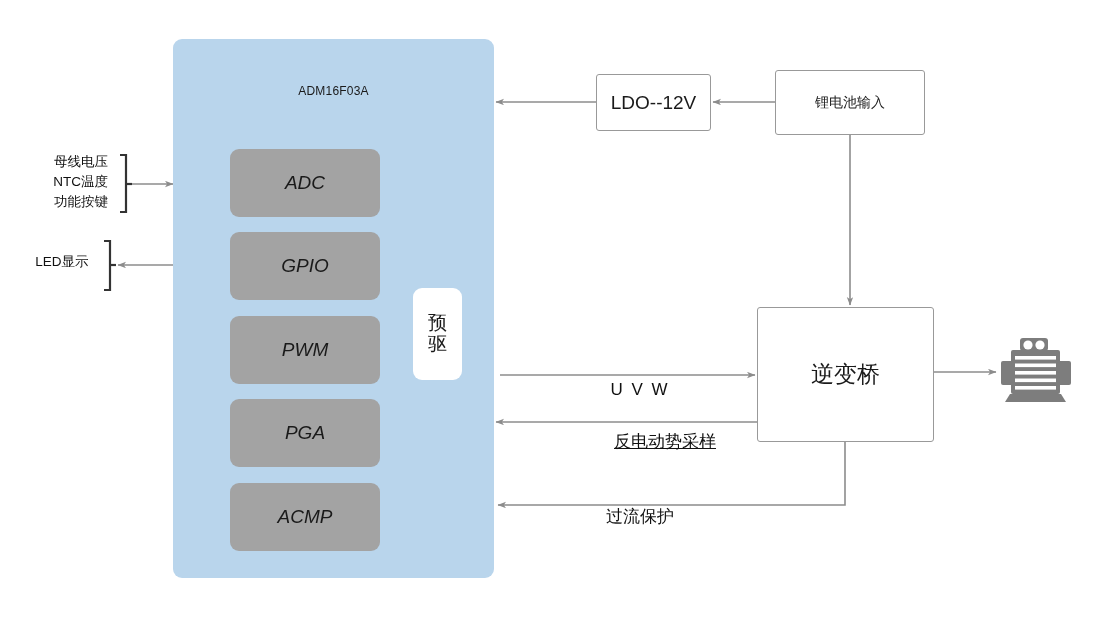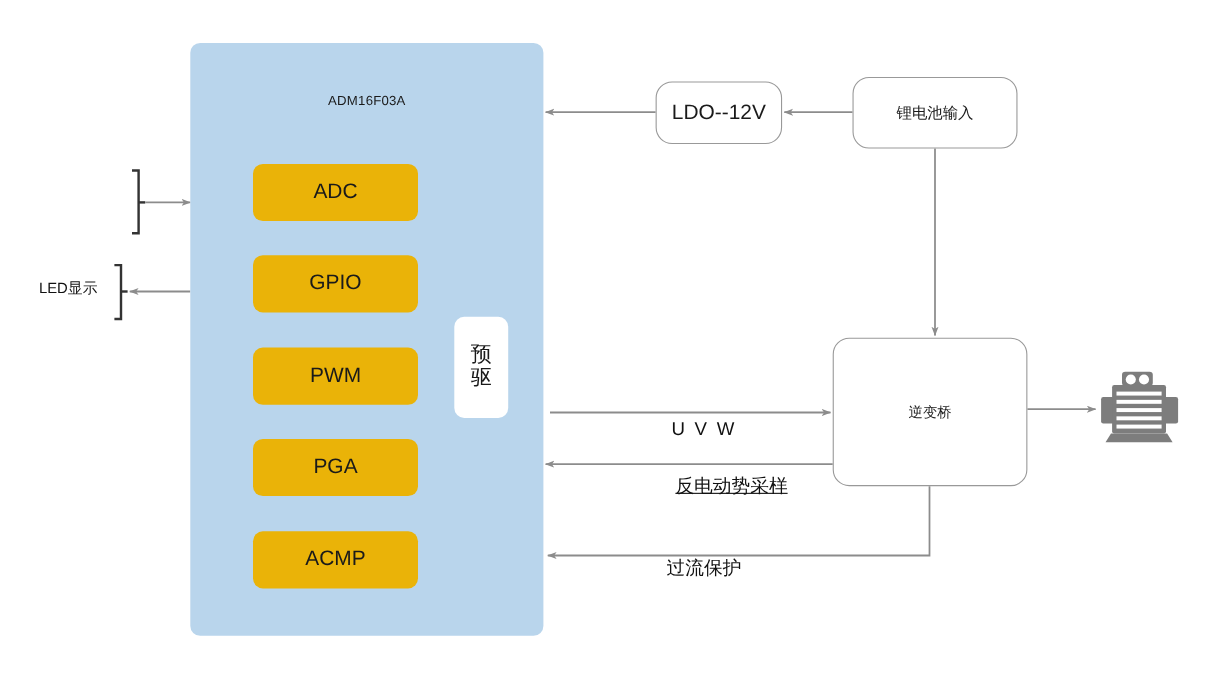--- a/index.html
+++ b/index.html
@@ -51,25 +51,26 @@
     text-align: center;
     font-size: 12px;
     color: #1a1a1a;
     letter-spacing: 0.2px;
   }
 
   
   .periph {
     left: 230px;
     width: 150px;
-    height: 52px;
-    background: #eab308;
+    height: 68px;
+    background: #a3a3a3;
     border-radius: 9px;
     font-size: 19px;
     color: #1a1a1a;
+    font-style: italic;
   }
   #periph-adc   { top: 149px; }
   #periph-gpio  { top: 232px; }
   #periph-pwm   { top: 316px; }
   #periph-pga   { top: 399px; }
   #periph-acmp  { top: 483px; }
 
   
   #predriver {
     left: 413px;
@@ -81,21 +82,21 @@
     font-size: 19px;
     line-height: 1.08;
     color: #1a1a1a;
     flex-direction: column;
   }
 
   
   .outline-box {
     background: #ffffff;
     border: 1.3px solid #999999;
-    border-radius: 15px;
+    border-radius: 3px;
     color: #1a1a1a;
   }
   #ldo-box {
     left: 596px;
     top: 74px;
     width: 115px;
     height: 57px;
     font-size: 19px;
   }
   #battery-box {
@@ -103,21 +104,21 @@
     top: 70px;
     width: 150px;
     height: 65px;
     font-size: 14px;
   }
   #inverter-box {
     left: 757px;
     top: 307px;
     width: 177px;
     height: 135px;
-    font-size: 13px;
+    font-size: 23px;
   }
 
   
   .side-label {
     position: absolute;
     text-align: right;
     font-size: 13.5px;
     line-height: 20px;
     color: #111111;
     white-space: nowrap;
@@ -196,20 +197,25 @@
 
   <div class="node" id="predriver">
     <span>预</span>
     <span>驱</span>
   </div>
 
   <div class="node outline-box" id="ldo-box">LDO--12V</div>
   <div class="node outline-box" id="battery-box">锂电池输入</div>
   <div class="node outline-box" id="inverter-box">逆变桥</div>
 
+  <div class="side-label" id="label-inputs">
+    <div>母线电压</div>
+    <div>NTC温度</div>
+    <div>功能按键</div>
+  </div>
   <div class="side-label" id="label-led">
     <div>LED显示</div>
   </div>
 
   <div class="edge-label" id="label-uvw">U V W</div>
   <div class="edge-label" id="label-bemf">反电动势采样</div>
   <div class="edge-label" id="label-ocp">过流保护</div>
 
   <div id="motor-icon">
     <svg viewBox="0 0 78 68" width="78" height="68" xmlns="http://www.w3.org/2000/svg">

